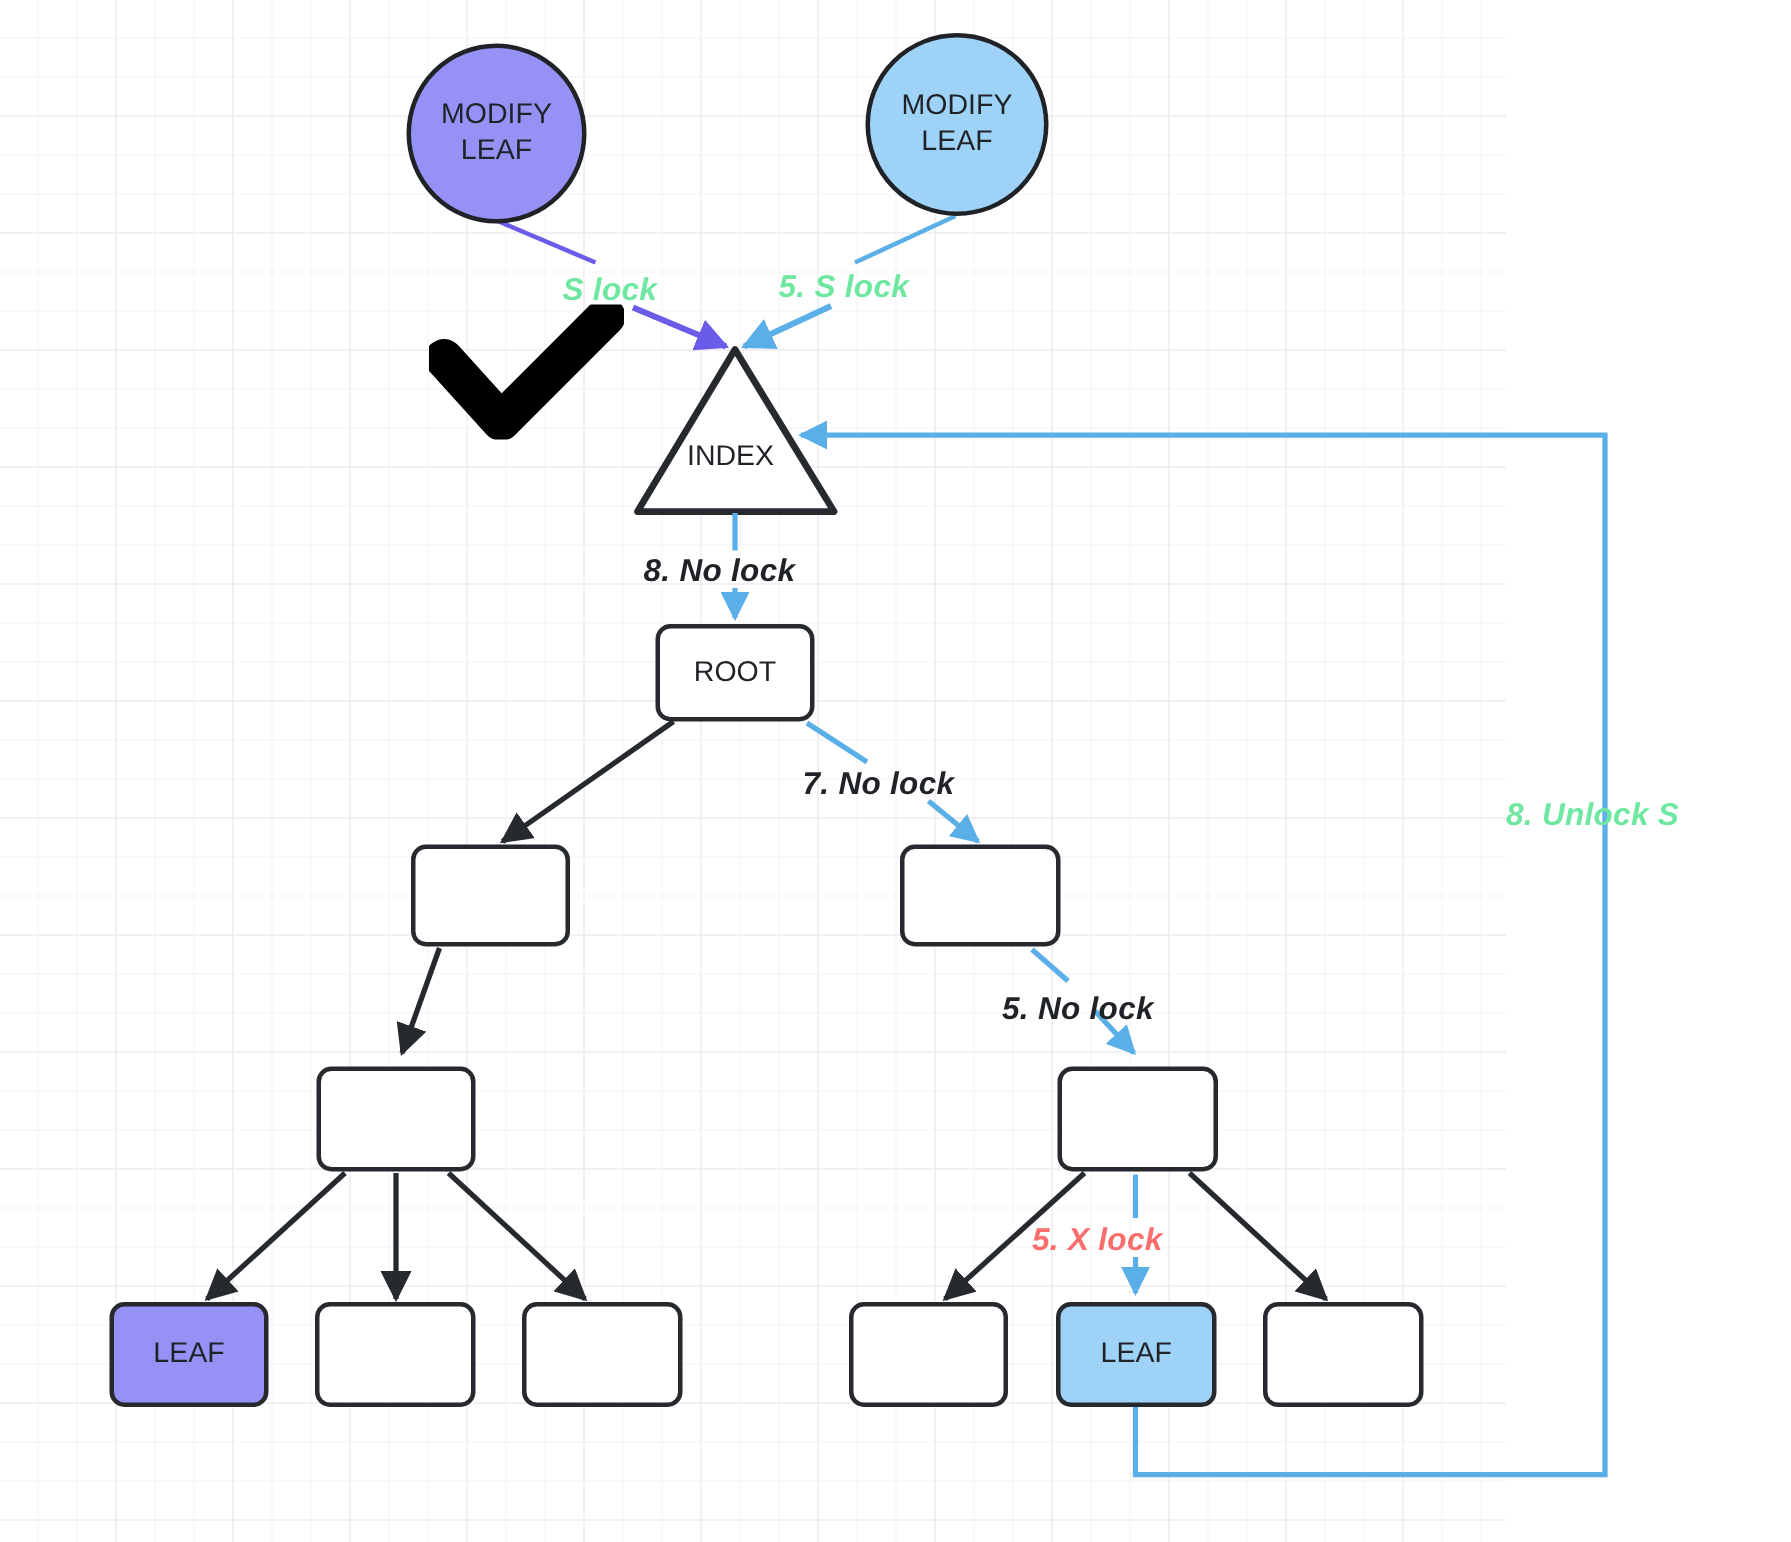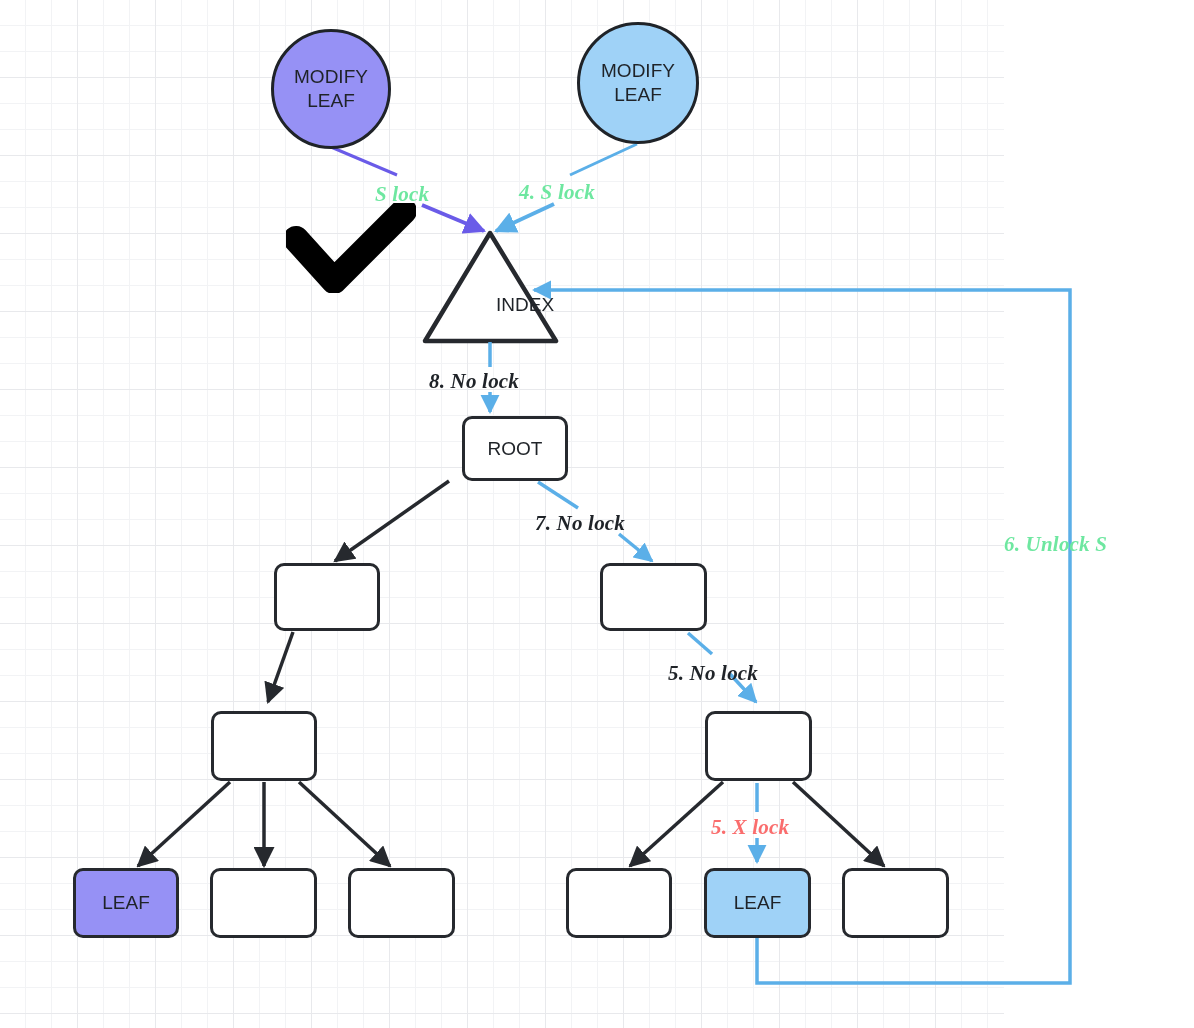--- a/index.html
+++ b/index.html
@@ -39,30 +39,28 @@
     border-radius:10px;
     background:#ffffff;
     color:#1f2328;
     font-size:19px;
   }
   .tri-label{
     position:absolute;
     color:#1f2328;
     font-size:19px;
     white-space:nowrap;
-    margin-left:38px;
   }
   .edge-label{
     position:absolute;
     font-style:italic;
     font-weight:bold;
     font-size:21px;
     white-space:nowrap;
     letter-spacing:.2px;
-    font-family:Liberation Serif, serif;
   }
 </style>
 </head>
 <body>
 
 <div id="canvas">
 
   <svg id="wires" viewBox="0 0 1194 1028" xmlns="http://www.w3.org/2000/svg">
     <defs>
       <marker id="ah-black" viewBox="0 0 10 10" refX="9" refY="5" markerWidth="6" markerHeight="6" orient="auto-start-reverse">
@@ -113,43 +111,43 @@
   </svg>
 
   <div class="node circle" style="left:271px;top:29px;width:120px;height:120px;background:#9691f5;">MODIFY
 LEAF</div>
 
   <div class="node circle" style="left:577px;top:22px;width:122px;height:122px;background:#9fd2f7;">MODIFY
 LEAF</div>
 
   <div class="tri-label" style="left:458px;top:294px;">INDEX</div>
 
-  <div class="node box" style="left:462px;top:416px;width:106px;height:65px;">ROOT</div>
+  <div class="node box" style="left:437px;top:416px;width:106px;height:65px;">ROOT</div>
 
   <div class="node box" style="left:274px;top:563px;width:106px;height:68px;"></div>
 
   <div class="node box" style="left:600px;top:563px;width:107px;height:68px;"></div>
 
   <div class="node box" style="left:211px;top:711px;width:106px;height:70px;"></div>
 
   <div class="node box" style="left:705px;top:711px;width:107px;height:70px;"></div>
 
   <div class="node box" style="left:73px;top:868px;width:106px;height:70px;background:#9691f5;">LEAF</div>
   <div class="node box" style="left:210px;top:868px;width:107px;height:70px;"></div>
   <div class="node box" style="left:348px;top:868px;width:107px;height:70px;"></div>
 
   <div class="node box" style="left:566px;top:868px;width:106px;height:70px;"></div>
   <div class="node box" style="left:704px;top:868px;width:107px;height:70px;background:#9fd2f7;">LEAF</div>
   <div class="node box" style="left:842px;top:868px;width:107px;height:70px;"></div>
 
   <div class="edge-label" style="left:375px;top:182px;color:#6ee7a0;">S lock</div>
-  <div class="edge-label" style="left:519px;top:180px;color:#6ee7a0;">4. S lock</div>
+  <div class="edge-label" style="left:519px;top:180px;color:#6ee7a0;">5. S lock</div>
   <div class="edge-label" style="left:429px;top:369px;color:#1f2328;">8. No lock</div>
   <div class="edge-label" style="left:535px;top:511px;color:#1f2328;">7. No lock</div>
   <div class="edge-label" style="left:668px;top:661px;color:#1f2328;">5. No lock</div>
-  <div class="edge-label" style="left:711px;top:815px;color:#fa6d6d;">5. X lock</div>
-  <div class="edge-label" style="left:1004px;top:532px;color:#6ee7a0;">6. Unlock S</div>
+  <div class="edge-label" style="left:688px;top:815px;color:#fa6d6d;">5. X lock</div>
+  <div class="edge-label" style="left:1004px;top:532px;color:#6ee7a0;">8. Unlock S</div>
 
   <svg style="position:absolute;left:286px;top:203px;width:130px;height:90px;" viewBox="0 0 130 90" xmlns="http://www.w3.org/2000/svg">
     <path d="M10,36 L48,78 L118,8" fill="none" stroke="#000000" stroke-width="26" stroke-linecap="round" stroke-linejoin="round"></path>
   </svg>
 
 </div>
 
 </body></html>

